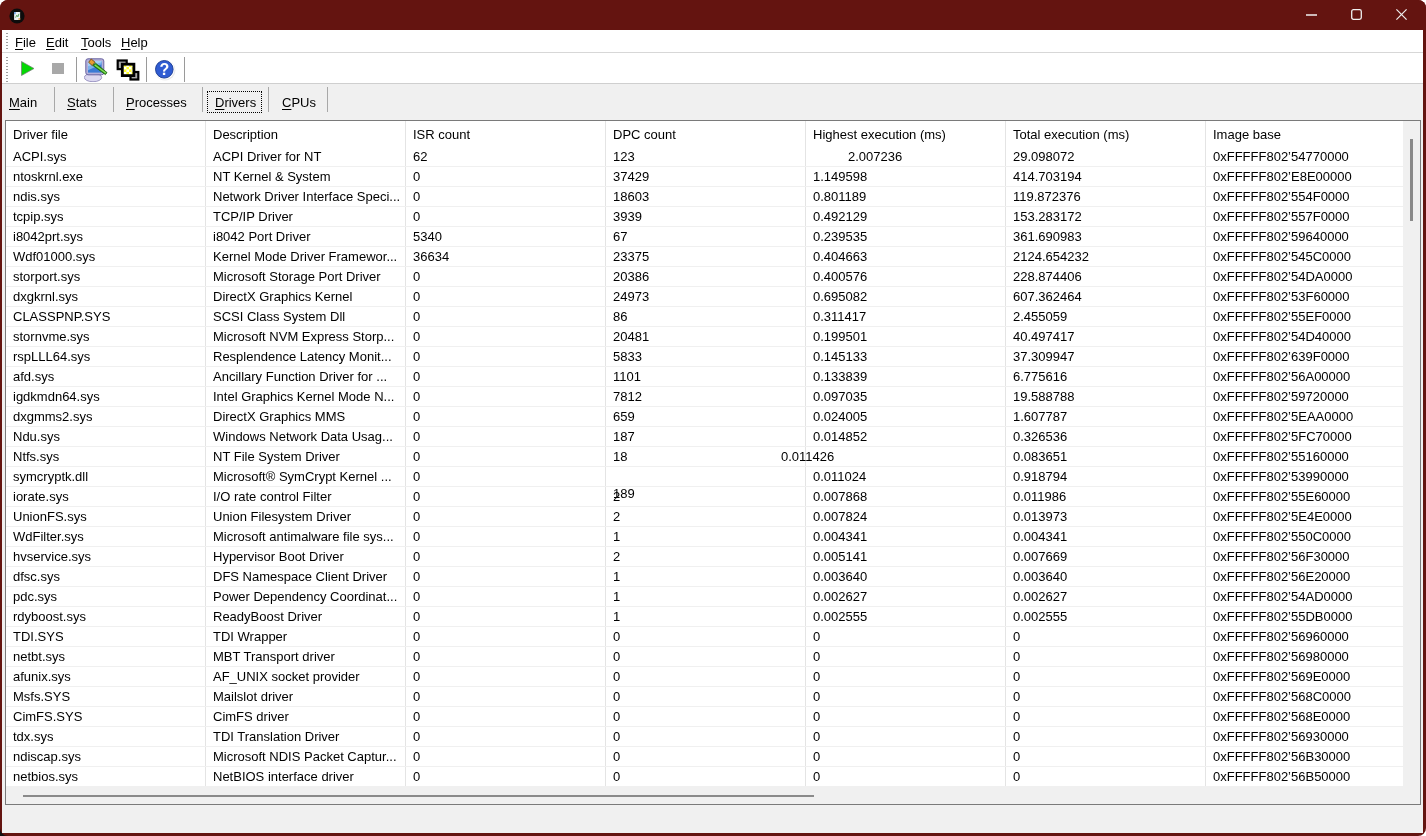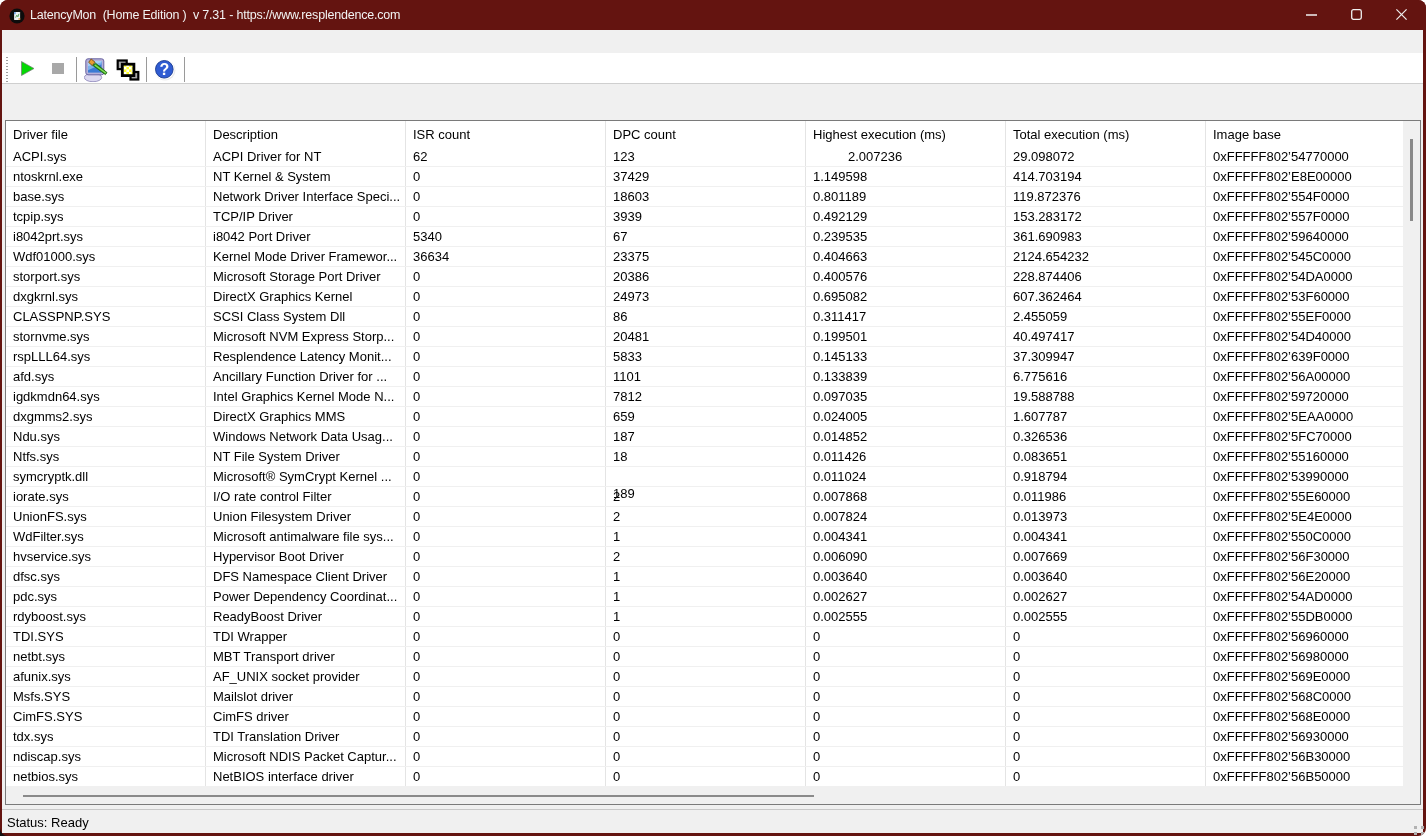--- a/index.html
+++ b/index.html
@@ -31,33 +31,39 @@
 <div style="position:absolute;left:0px;top:822px;width:14px;height:14px;background:#111"></div>
 <div id="win">
   <div id="titlebar">
     <svg class="abs" style="left:9px;top:8px" width="16" height="16" viewBox="0 0 16 16">
       <circle cx="8" cy="8" r="7.6" fill="#0c0c0c"></circle>
       <rect x="5.1" y="4" width="6" height="8" rx="0.6" fill="#eef1f6"></rect>
       <rect x="5.1" y="4" width="1.6" height="2.2" fill="#6aa0e0"></rect>
       <path d="M6.6 9.6 L7.8 7.2 L8.9 8.8 L10 5.8" stroke="#4a9a50" stroke-width="0.9" fill="none"></path>
       <rect x="9.4" y="10.3" width="1.9" height="1.3" fill="#e09028"></rect>
     </svg>
-    <div id="title">LatencyMon&nbsp; (Home Edition )&nbsp; v 7.31 - https://www.resplendence.com</div>
     <svg class="abs" style="left:1306px;top:14px" width="11" height="2" viewBox="0 0 11 2">
         <line x1="0" y1="1" x2="11" y2="1" stroke="#f0f0f0" stroke-width="1.3"></line>
       </svg>
     <svg class="abs" style="left:1351px;top:9px" width="11" height="11" viewBox="0 0 11 11">
         <rect x="0.7" y="0.7" width="9.6" height="9.6" rx="1.8" fill="none" stroke="#f0f0f0" stroke-width="1.3"></rect>
       </svg>
     <svg class="abs" style="left:1396px;top:9px" width="11" height="11" viewBox="0 0 11 11">
         <line x1="0.4" y1="0.4" x2="10.6" y2="10.6" stroke="#f0f0f0" stroke-width="1.2"></line>
         <line x1="10.6" y1="0.4" x2="0.4" y2="10.6" stroke="#f0f0f0" stroke-width="1.2"></line>
       </svg>
   </div>
   <div id="client">
+    <div id="menubar">
+      <div class="grip" style="top:3px;height:18px"></div>
+      <div class="menuitem" style="left:13px"><u>F</u>ile</div>
+      <div class="menuitem" style="left:44px"><u>E</u>dit</div>
+      <div class="menuitem" style="left:79px"><u>T</u>ools</div>
+      <div class="menuitem" style="left:119px"><u>H</u>elp</div>
+    </div>
     <div id="toolbar">
       <div class="grip" style="top:3.5px;height:26px"></div>
       <svg class="abs" style="left:18px;top:8px" width="15" height="15" viewBox="0 0 15 15">
           <polygon points="1.5,0.5 1.5,14.5 14,7.5" fill="#05d805" stroke="#777" stroke-width="0.7"></polygon>
         </svg>
       <div class="abs" style="left:50px;top:10px;width:12px;height:11px;background:#a8a8a8"></div>
       <div class="tsep" style="left:74px"></div>
       <svg class="abs" style="left:81.5px;top:5px" width="26" height="24" viewBox="0 0 26 24">
         <ellipse cx="9" cy="19.5" rx="8.7" ry="4.2" fill="#dcd8f0" stroke="#8a84b8" stroke-width="0.8"></ellipse>
         <rect x="1.8" y="0.8" width="18" height="16" rx="2.2" fill="#b4b0da" stroke="#6a64a0" stroke-width="1"></rect>
@@ -82,26 +88,32 @@
       </svg>
       <div class="tsep" style="left:144px"></div>
       <svg class="abs" style="left:150.5px;top:4.5px" width="24" height="24" viewBox="0 0 24 24">
         <circle cx="12" cy="12.2" r="10.4" fill="#dadada" opacity="0.6"></circle>
         <circle cx="11.3" cy="11.3" r="10.3" fill="#fff"></circle>
         <circle cx="11.3" cy="11.3" r="8.8" fill="#2f5cd2" stroke="#1a3a90" stroke-width="0.9"></circle>
         <text x="11.3" y="17.2" font-family="Liberation Sans" font-size="16px" font-weight="bold" fill="#fff" text-anchor="middle">?</text>
       </svg>
       <div class="tsep" style="left:181.5px"></div>
     </div>
-    <div id="statusbar">
-      <div style="position:absolute;left:5px;top:5px;font-size:13px">Status: Ready</div>
-      <div style="position:absolute;left:1412px;top:15.5px;width:3px;height:3px;background:#b2b2b2"></div>
-      <div style="position:absolute;left:1418.5px;top:15.5px;width:3px;height:3px;background:#b2b2b2"></div>
-      <div style="position:absolute;left:1412px;top:21.5px;width:3px;height:3px;background:#b2b2b2"></div>
-      <div style="position:absolute;left:1418.5px;top:21.5px;width:3px;height:3px;background:#b2b2b2"></div>
+    <div id="tabbar">
+      <div class="tab" style="left:7px"><u>M</u>ain</div>
+      <div class="tabsep" style="left:52px"></div>
+      <div class="tab" style="left:65px"><u>S</u>tats</div>
+      <div class="tabsep" style="left:111px"></div>
+      <div class="tab" style="left:124px"><u>P</u>rocesses</div>
+      <div class="tabsep" style="left:199.5px"></div>
+      <div class="abs" style="left:204.5px;top:6.5px;width:55.5px;height:22px;border:1px dotted #000"></div>
+      <div class="tab" style="left:213px"><u>D</u>rivers</div>
+      <div class="tabsep" style="left:266px"></div>
+      <div class="tab" style="left:280px"><u>C</u>PUs</div>
+      <div class="tabsep" style="left:325px"></div>
     </div>
   </div>
   <div id="table">
     <div class="vl" style="left:199px"></div>
 <div class="vl" style="left:399px"></div>
 <div class="vl" style="left:599px"></div>
 <div class="vl" style="left:799px"></div>
 <div class="vl" style="left:999px"></div>
 <div class="vl" style="left:1199px"></div>
     <div class="hl" style="top:45px"></div>
@@ -150,21 +162,21 @@
       <div class="c" style="left:842px;top:26px">2.007236</div>
       <div class="c" style="left:1007px;top:26px">29.098072</div>
       <div class="c" style="left:1207px;top:26px">0xFFFFF802’54770000</div>
 <div class="c" style="left:7px;top:46px">ntoskrnl.exe</div>
       <div class="c" style="left:207px;top:46px">NT Kernel &amp; System</div>
       <div class="c" style="left:407px;top:46px">0</div>
       <div class="c" style="left:607px;top:46px">37429</div>
       <div class="c" style="left:807px;top:46px">1.149598</div>
       <div class="c" style="left:1007px;top:46px">414.703194</div>
       <div class="c" style="left:1207px;top:46px">0xFFFFF802’E8E00000</div>
-<div class="c" style="left:7px;top:66px">base.sys</div>
+<div class="c" style="left:7px;top:66px">ndis.sys</div>
       <div class="c" style="left:207px;top:66px">Network Driver Interface Speci...</div>
       <div class="c" style="left:407px;top:66px">0</div>
       <div class="c" style="left:607px;top:66px">18603</div>
       <div class="c" style="left:807px;top:66px">0.801189</div>
       <div class="c" style="left:1007px;top:66px">119.872376</div>
       <div class="c" style="left:1207px;top:66px">0xFFFFF802’554F0000</div>
 <div class="c" style="left:7px;top:86px">tcpip.sys</div>
       <div class="c" style="left:207px;top:86px">TCP/IP Driver</div>
       <div class="c" style="left:407px;top:86px">0</div>
       <div class="c" style="left:607px;top:86px">3939</div>
@@ -245,21 +257,21 @@
       <div class="c" style="left:207px;top:306px">Windows Network Data Usag...</div>
       <div class="c" style="left:407px;top:306px">0</div>
       <div class="c" style="left:607px;top:306px">187</div>
       <div class="c" style="left:807px;top:306px">0.014852</div>
       <div class="c" style="left:1007px;top:306px">0.326536</div>
       <div class="c" style="left:1207px;top:306px">0xFFFFF802’5FC70000</div>
 <div class="c" style="left:7px;top:326px">Ntfs.sys</div>
       <div class="c" style="left:207px;top:326px">NT File System Driver</div>
       <div class="c" style="left:407px;top:326px">0</div>
       <div class="c" style="left:607px;top:326px">18</div>
-      <div class="c" style="left:807px;top:326px">0.011426</div>
+      <div class="c" style="left:775px;top:326px">0.011426</div>
       <div class="c" style="left:1007px;top:326px">0.083651</div>
       <div class="c" style="left:1207px;top:326px">0xFFFFF802’55160000</div>
 <div class="c" style="left:7px;top:346px">symcryptk.dll</div>
       <div class="c" style="left:207px;top:346px">Microsoft® SymCrypt Kernel ...</div>
       <div class="c" style="left:407px;top:346px">0</div>
       <div class="c" style="left:607px;top:363px">189</div>
       <div class="c" style="left:807px;top:346px">0.011024</div>
       <div class="c" style="left:1007px;top:346px">0.918794</div>
       <div class="c" style="left:1207px;top:346px">0xFFFFF802’53990000</div>
 <div class="c" style="left:7px;top:366px">iorate.sys</div>
@@ -280,21 +292,21 @@
       <div class="c" style="left:207px;top:406px">Microsoft antimalware file sys...</div>
       <div class="c" style="left:407px;top:406px">0</div>
       <div class="c" style="left:607px;top:406px">1</div>
       <div class="c" style="left:807px;top:406px">0.004341</div>
       <div class="c" style="left:1007px;top:406px">0.004341</div>
       <div class="c" style="left:1207px;top:406px">0xFFFFF802’550C0000</div>
 <div class="c" style="left:7px;top:426px">hvservice.sys</div>
       <div class="c" style="left:207px;top:426px">Hypervisor Boot Driver</div>
       <div class="c" style="left:407px;top:426px">0</div>
       <div class="c" style="left:607px;top:426px">2</div>
-      <div class="c" style="left:807px;top:426px">0.006090</div>
+      <div class="c" style="left:807px;top:426px">0.005141</div>
       <div class="c" style="left:1007px;top:426px">0.007669</div>
       <div class="c" style="left:1207px;top:426px">0xFFFFF802’56F30000</div>
 <div class="c" style="left:7px;top:446px">dfsc.sys</div>
       <div class="c" style="left:207px;top:446px">DFS Namespace Client Driver</div>
       <div class="c" style="left:407px;top:446px">0</div>
       <div class="c" style="left:607px;top:446px">1</div>
       <div class="c" style="left:807px;top:446px">0.003640</div>
       <div class="c" style="left:1007px;top:446px">0.003640</div>
       <div class="c" style="left:1207px;top:446px">0xFFFFF802’56E20000</div>
 <div class="c" style="left:7px;top:466px">pdc.sys</div>

